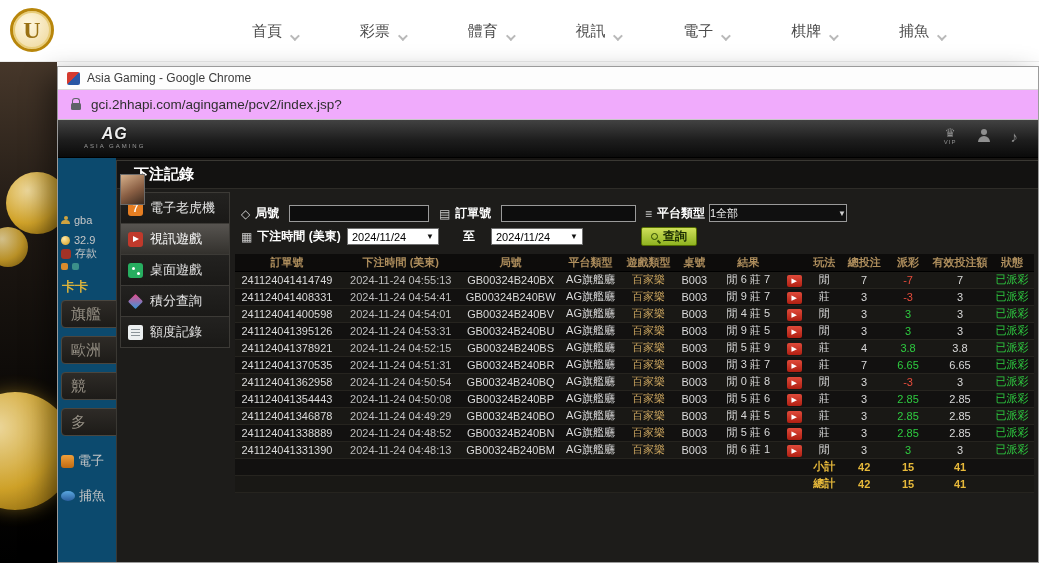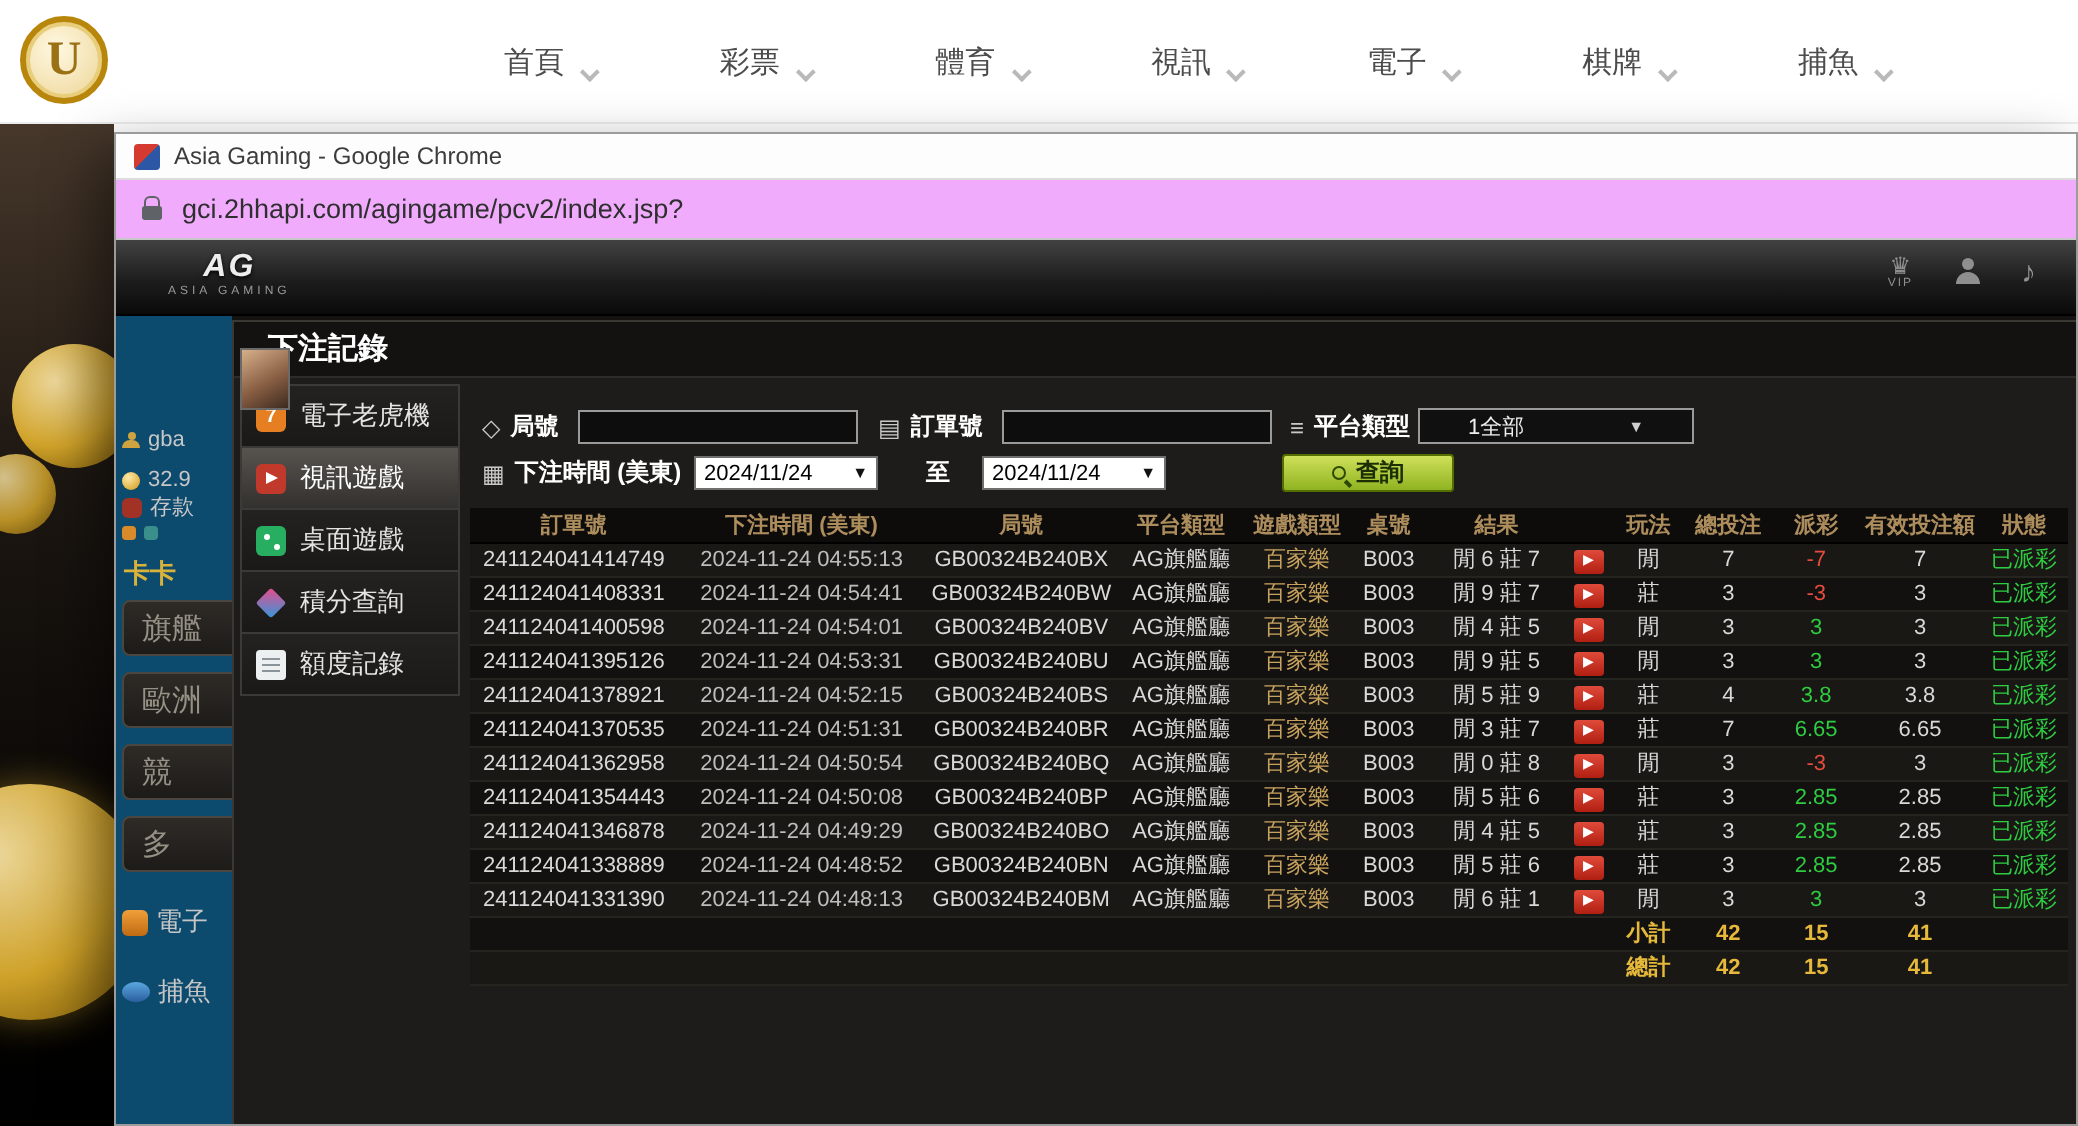--- a/index.html
+++ b/index.html
@@ -91,24 +91,24 @@
   .mi-page::after{content:"";position:absolute;left:3px;top:4px;width:9px;height:1.5px;background:#8a9499;box-shadow:0 3px 0 #8a9499,0 6px 0 #8a9499}
 
   
   .flabel{position:absolute;color:#fff;font-size:12px;font-weight:bold;display:flex;align-items:center;gap:5px;height:17px;white-space:nowrap}
   .ficon{color:#c9c9c9;font-size:12px;font-weight:normal}
   .tinput{position:absolute;height:17px;background:#0d0d0d;border:1px solid #9a9a9a;color:#ddd;font-size:11px;padding:0 4px;outline:none;font-family:"Liberation Sans",sans-serif}
   .datebox{position:absolute;height:17px;background:#fff;border:1px solid #6f6f6f;color:#000;font-size:11px;
     display:flex;align-items:center;justify-content:space-between;padding:0 4px;cursor:pointer;white-space:nowrap}
   .dar{font-size:8px;color:#111}
   .selectbox{position:absolute;height:18px;background:#101010;border:1px solid #9a9a9a;color:#eee;font-size:11px;
-    display:flex;align-items:center;justify-content:space-between;padding:0 24px;cursor:pointer;white-space:nowrap}
+    display:flex;align-items:center;justify-content:space-between;padding:0 0;cursor:pointer;white-space:nowrap}
   .sar{font-size:8px;color:#cfcfcf}
   .searchbtn{position:absolute;height:19px;background:linear-gradient(#cfe05a,#8fb321);border:1px solid #556e00;border-radius:2px;
-    color:#1c2e03;font-weight:bold;font-size:12px;display:flex;align-items:center;gap:5px;padding:0 24px;cursor:pointer;white-space:nowrap}
+    color:#1c2e03;font-weight:bold;font-size:12px;display:flex;align-items:center;gap:5px;padding:0 9px;cursor:pointer;white-space:nowrap}
   .mag{width:7px;height:7px;border:1.6px solid #2d4a00;border-radius:50%;position:relative;flex:0 0 auto}
   .mag::after{content:"";position:absolute;left:6px;top:6px;width:1.8px;height:4px;background:#2d4a00;transform:rotate(-45deg)}
 
   
   .twrap{position:absolute;left:118px;top:93px;right:4px}
   table.btable{width:100%;border-collapse:collapse;table-layout:fixed;font-size:11px;color:#d9d9d9}
   .btable th{background:#0d0c0b;color:#ad8d5c;font-weight:bold;height:17px;padding:0 2px;white-space:nowrap;overflow:hidden;border-bottom:1px solid #000;text-align:center}
   .btable td{height:17px;text-align:center;padding:0 2px;white-space:nowrap;overflow:hidden;border-bottom:1px solid #26241f}
   .btable tbody tr:nth-child(odd) td{background:#191815}
   .btable tbody tr:nth-child(even) td{background:#121110}

